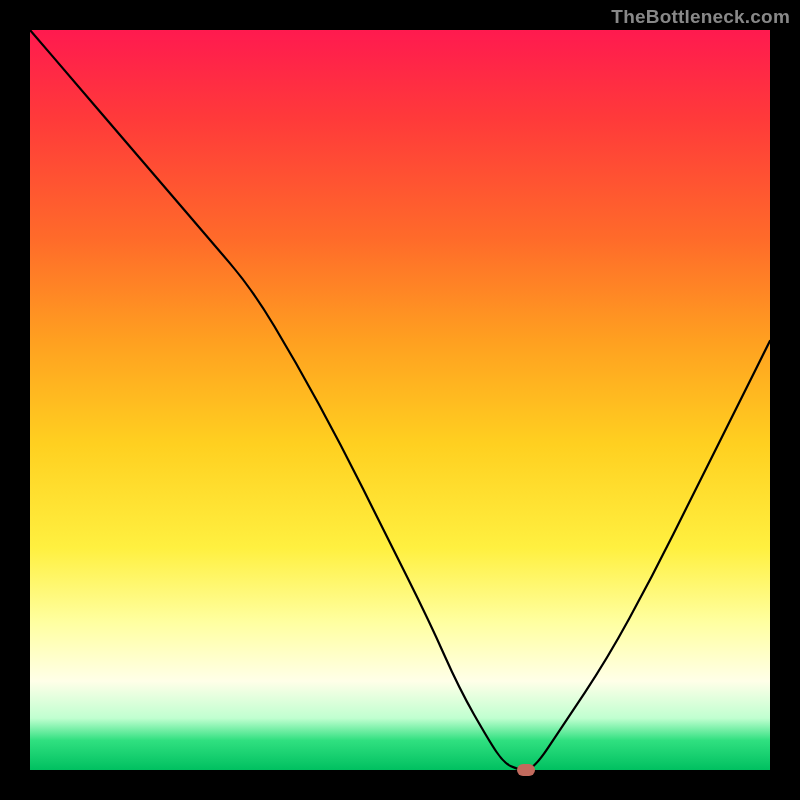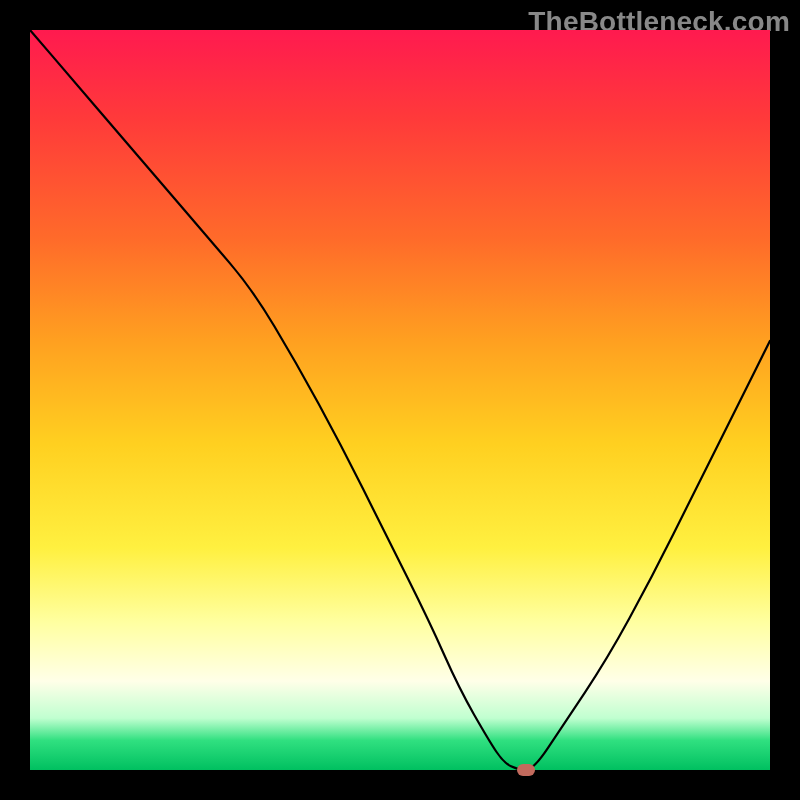--- a/index.html
+++ b/index.html
@@ -56,21 +56,21 @@
     height: 12px;
     background: #c26a5d;
     border-radius: 6px;
     transform: translate(-50%, -50%);
   }
   .watermark {
     position: absolute;
     top: 6px;
     right: 10px;
     font-family: Arial, Helvetica, sans-serif;
-    font-size: 28px;
+    font-size: 19px;
     font-weight: 600;
     color: #888;
     letter-spacing: 0.2px;
     user-select: none;
   }
 </style>
 </head>
 <body>
 
 <div class="frame">

